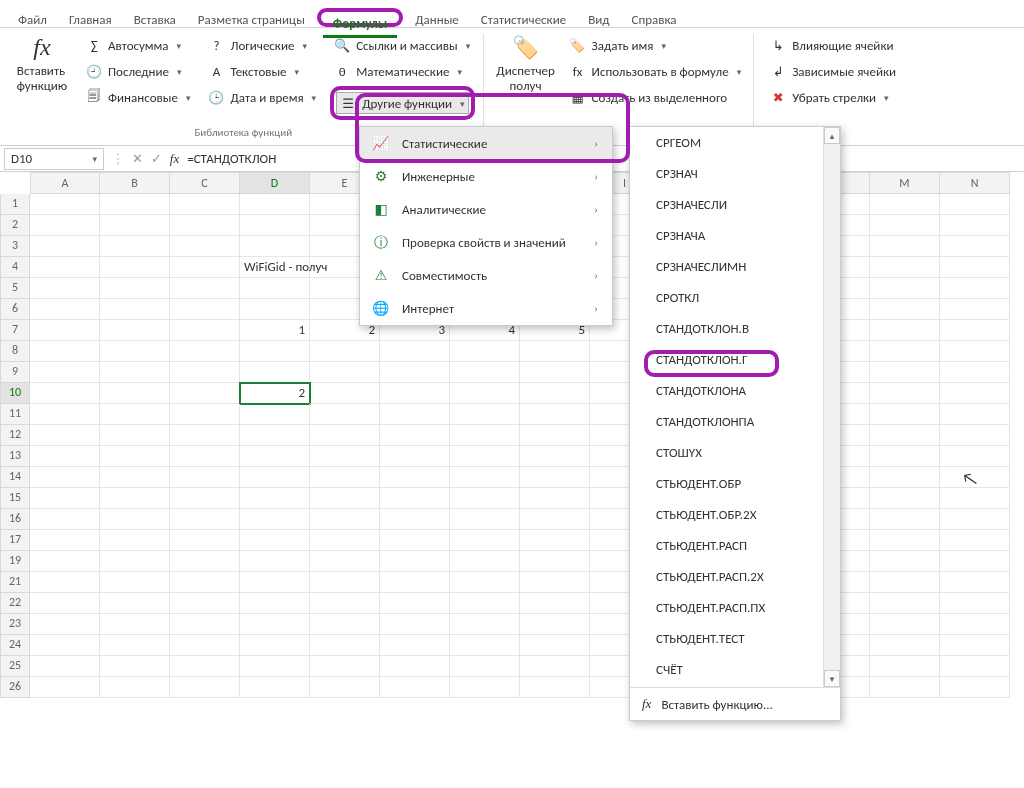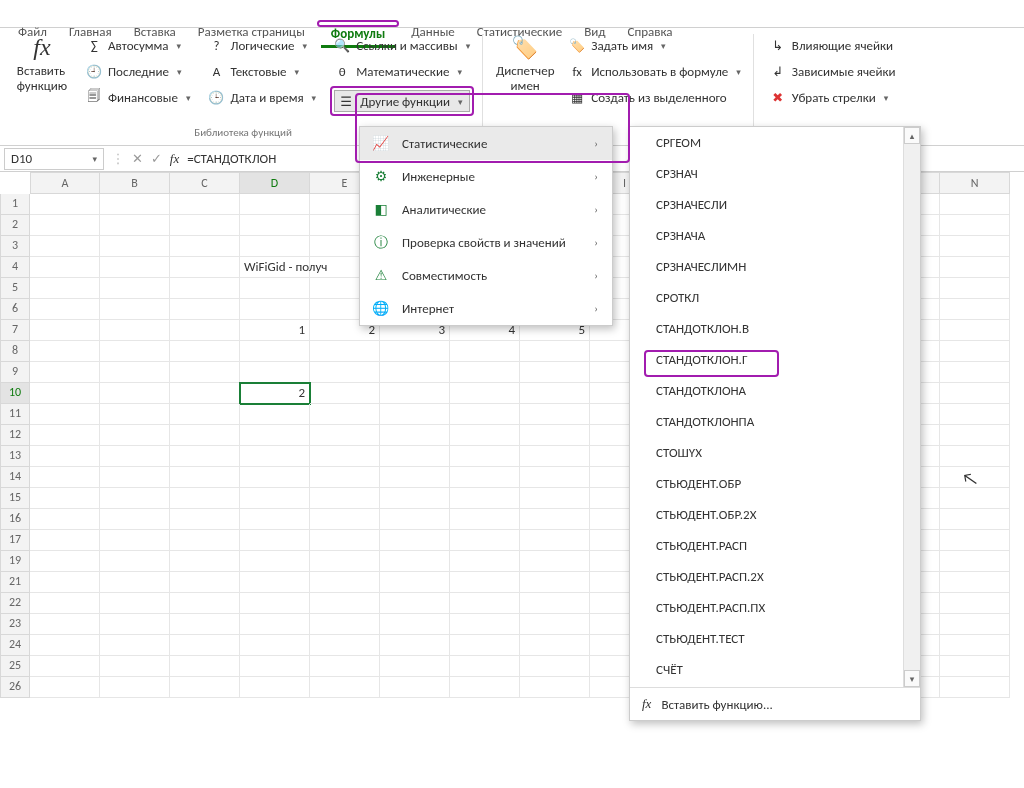--- a/index.html
+++ b/index.html
@@ -1,20 +1,20 @@
 <!DOCTYPE html>
 <html><head>
 <meta charset="utf-8">
 <style>
 *{box-sizing:border-box;margin:0;padding:0;font-family:"Segoe UI",Calibri,Arial,sans-serif;font-size:13px;color:#333}
 body{background:#fff;width:1024px;height:788px;overflow:hidden;position:relative}
-.tabs{display:flex;padding:20px 8px 0;border-bottom:1px solid #d0d0d0;gap:2px;height:28px}
+.tabs{display:flex;padding:8px 8px 0;border-bottom:1px solid #d0d0d0;gap:2px;height:28px}
 .tab{padding:4px 10px;cursor:pointer;color:#555}
 .tab.active{color:#0f7b0f;font-weight:600;border-bottom:3px solid #0f7b0f}
-.red-box{border:2px solid #a21caf;border-radius:4px}
+.red-box{border:4px solid #a21caf;border-radius:10px}
 .ribbon{display:flex;padding:6px 4px;border-bottom:1px solid #d0d0d0;gap:4px;height:118px}
 .grp{display:flex;flex-direction:column;align-items:center;justify-content:space-between;padding:0 8px;border-right:1px solid #e0e0e0}
 .big-btn{display:flex;flex-direction:column;align-items:center;width:60px;cursor:pointer;gap:2px}
 .fx-icon{font-style:italic;font-size:24px;font-family:"Times New Roman",serif}
 .stack{display:flex;flex-direction:column;gap:4px}
 .rbtn{display:flex;align-items:center;gap:6px;padding:2px 4px;cursor:pointer;white-space:nowrap;height:22px}
 .rbtn .ic{width:16px;height:16px;display:inline-flex;align-items:center;justify-content:center;font-size:13px}
 .caret{font-size:9px;color:#666;margin-left:2px}
 .grp-label{font-size:11px;color:#777;text-align:right;padding-top:2px}
 .disabled{color:#aaa}
@@ -30,21 +30,21 @@
 .row{display:flex;height:21px}
 .row-head{width:30px;border:1px solid #d8d8d8;border-top:none;background:#f3f3f3;text-align:center;line-height:19px;color:#666;font-size:12px}
 .cell{width:70px;border-right:1px solid #e6e6e6;border-bottom:1px solid #e6e6e6;padding:0 4px;line-height:19px;text-align:right;overflow:visible;white-space:nowrap}
 .cell.l{text-align:left}
 .active-cell{outline:2px solid #1a7f37;outline-offset:-1px}
 .menu{position:absolute;background:#fff;border:1px solid #ccc;box-shadow:2px 3px 8px rgba(0,0,0,.25);z-index:50}
 .menu-row{display:flex;align-items:center;padding:6px 14px 6px 12px;gap:12px;cursor:pointer;white-space:nowrap;height:33px}
 .menu-row:hover,.menu-row.hover{background:#eaeaea}
 .menu-row .mic{width:18px;text-align:center;color:#1a7f37;font-size:14px}
 .menu-row .arr{margin-left:auto;color:#666;font-size:11px}
-.funclist{position:absolute;left:629px;top:126px;width:292px;height:595px;background:#fff;border:1px solid #ccc;box-shadow:2px 3px 8px rgba(0,0,0,.25);z-index:40;display:flex;flex-direction:column}
+.funclist{position:absolute;left:629px;top:126px;width:212px;height:595px;background:#fff;border:1px solid #ccc;box-shadow:2px 3px 8px rgba(0,0,0,.25);z-index:40;display:flex;flex-direction:column}
 .flist-body{flex:1;overflow:hidden;position:relative}
 .fitem{padding:6px 26px;cursor:pointer;white-space:nowrap;height:31px;line-height:19px}
 .scroll-tr{position:absolute;right:0;top:0;bottom:0;width:17px;background:#f0f0f0;border-left:1px solid #ddd}
 .scroll-btn{height:17px;text-align:center;font-size:9px;color:#666;line-height:15px;border:1px solid #ccc;background:#fafafa}
 .flist-foot{border-top:1px solid #ddd;padding:8px 12px;display:flex;align-items:center;gap:10px}
 .cursor{position:absolute;left:962px;top:468px;font-size:18px;z-index:200;transform:rotate(-10deg)}
 .col-head.sel,.row-head.sel{background:#e3e3e3;color:#0f7b0f}
 .rbtn.pressed{background:#e8e8e8;border:1px solid #aaa;padding:1px 3px}
 </style>
 </head>
@@ -127,21 +127,21 @@
       </div>
     </div>
     <div class="grp-label">Библиотека функций</div>
   </div>
 
   <div class="grp">
     <div style="display:flex;gap:10px">
       <div class="big-btn">
         <span style="font-size:22px;color:#777">🏷️</span>
         <span style="text-align:center;white-space:pre-line">Диспетчер
-имен</span>
+получ</span>
       </div>
       <div class="stack">
         <div class="rbtn">
             <span class="ic">🏷️</span>
             <span>Задать имя</span>
             <span class="caret">▾</span>
           </div>
         <div class="rbtn disabled">
             <span class="ic">fx</span>
             <span>Использовать в формуле</span>

